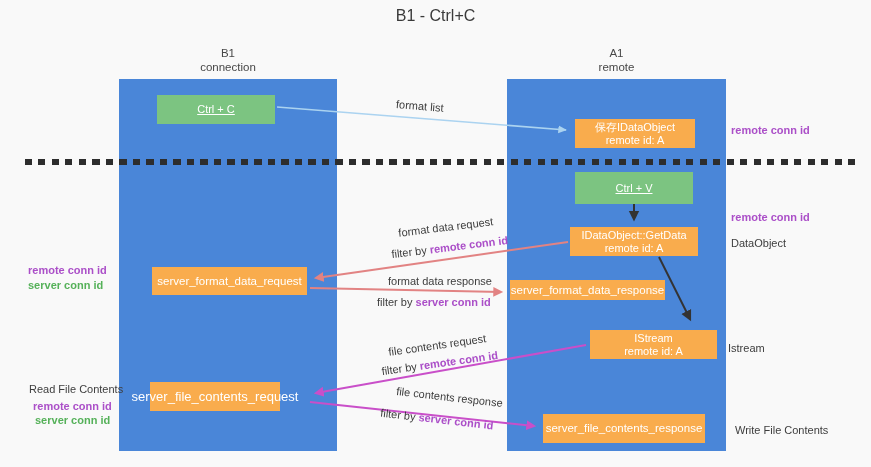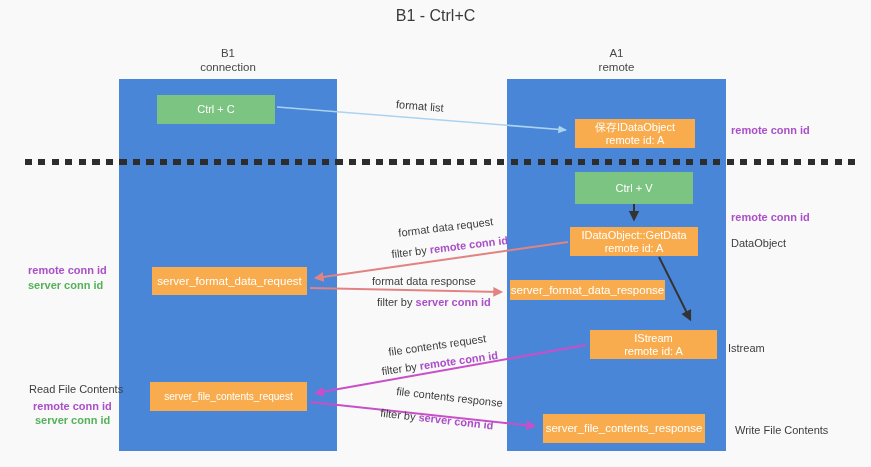--- a/index.html
+++ b/index.html
@@ -13,21 +13,21 @@
   .title{position:absolute;top:5px;left:0;width:871px;text-align:center;
          font-size:16px;line-height:21px;color:#3a3a3a;}
   .col-header{position:absolute;top:46px;text-align:center;font-size:11.5px;
               line-height:14px;color:#474747;}
   .col{position:absolute;top:79px;height:372px;background:var(--column-blue);}
   .dashed{position:absolute;left:25px;top:159px;width:836px;height:6px;
           background:repeating-linear-gradient(90deg,#2d2d2d 0 7px,transparent 7px 13.5px);}
   .node{position:absolute;display:flex;flex-direction:column;align-items:center;
         justify-content:center;color:#fff;font-size:11px;line-height:13px;
         text-align:center;white-space:nowrap;}
-  .green{background:var(--box-green);}
+  .green{background:var(--box-green);text-decoration:underline;}
   .orange{background:var(--box-orange);}
   .lbl{position:absolute;font-size:11px;color:#3d3d3d;white-space:nowrap;}
   .purple{color:var(--text-purple);font-weight:bold;}
   .greentxt{color:var(--text-green);font-weight:bold;}
   svg.arrows{position:absolute;left:0;top:0;pointer-events:none;}
   .ln-blue{stroke:var(--arrow-lightblue);stroke-width:1.6;}
   .ln-black{stroke:var(--arrow-black);stroke-width:2;}
   .ln-salmon{stroke:var(--arrow-salmon);stroke-width:2;}
   .ln-magenta{stroke:var(--arrow-magenta);stroke-width:2;}
   .mk-blue{fill:var(--arrow-lightblue);} .mk-black{fill:var(--arrow-black);}
@@ -79,21 +79,21 @@
     <line x1="586" y1="345" x2="316" y2="393" class="ln-magenta" marker-end="url(#m-magenta)"></line>
     <line x1="310" y1="402" x2="534" y2="426" class="ln-magenta" marker-end="url(#m-magenta)"></line>
   </svg>
 
   <div class="node green" style="left:157px;top:95px;width:118px;height:29px;">
     <span>Ctrl + C</span>
   </div>
   <div class="node orange" style="left:152px;top:267px;width:155px;height:28px;font-size:11.5px;">
     <span>server_format_data_request</span>
   </div>
-  <div class="node orange" style="left:150px;top:382px;width:157px;height:29px;font-size:10px;">
+  <div class="node orange" style="left:150px;top:382px;width:130px;height:29px;font-size:13px;">
     <span>server_file_contents_request</span>
   </div>
 
   <div class="node orange" style="left:575px;top:119px;width:120px;height:29px;">
     <span>保存IDataObject</span>
     <span>remote id: A</span>
   </div>
   <div class="node green" style="left:575px;top:172px;width:118px;height:32px;">
     <span>Ctrl + V</span>
   </div>
@@ -112,21 +112,21 @@
     <span>server_file_contents_response</span>
   </div>
 
   <div class="lbl" style="left:396px;top:100px;transform:rotate(4.5deg);">format list</div>
 
   <div class="lbl" style="left:398px;top:221px;transform:rotate(-7deg);">format data request</div>
   <div class="lbl" style="left:391px;top:241px;transform:rotate(-7deg);">
     <span>filter by </span><span class="purple">remote conn id</span>
   </div>
 
-  <div class="lbl" style="left:372px;top:275px;">format data response</div>
+  <div class="lbl" style="left:388px;top:275px;">format data response</div>
   <div class="lbl" style="left:377px;top:296px;">
     <span>filter by </span><span class="purple">server conn id</span>
   </div>
 
   <div class="lbl" style="left:388px;top:339px;transform:rotate(-8deg);">file contents request</div>
   <div class="lbl" style="left:381px;top:357px;transform:rotate(-8deg);">
     <span>filter by </span><span class="purple">remote conn id</span>
   </div>
 
   <div class="lbl" style="left:396px;top:391px;transform:rotate(6.5deg);">file contents response</div>

